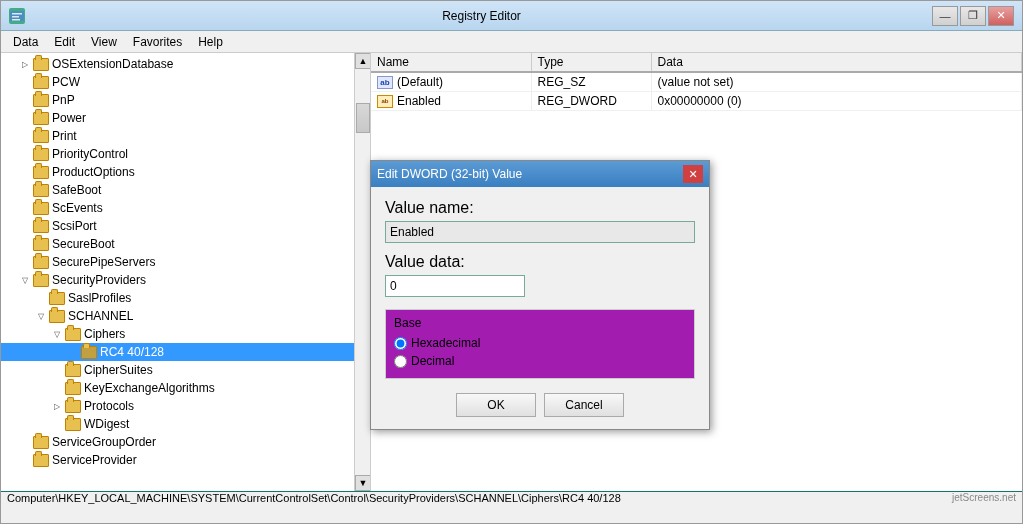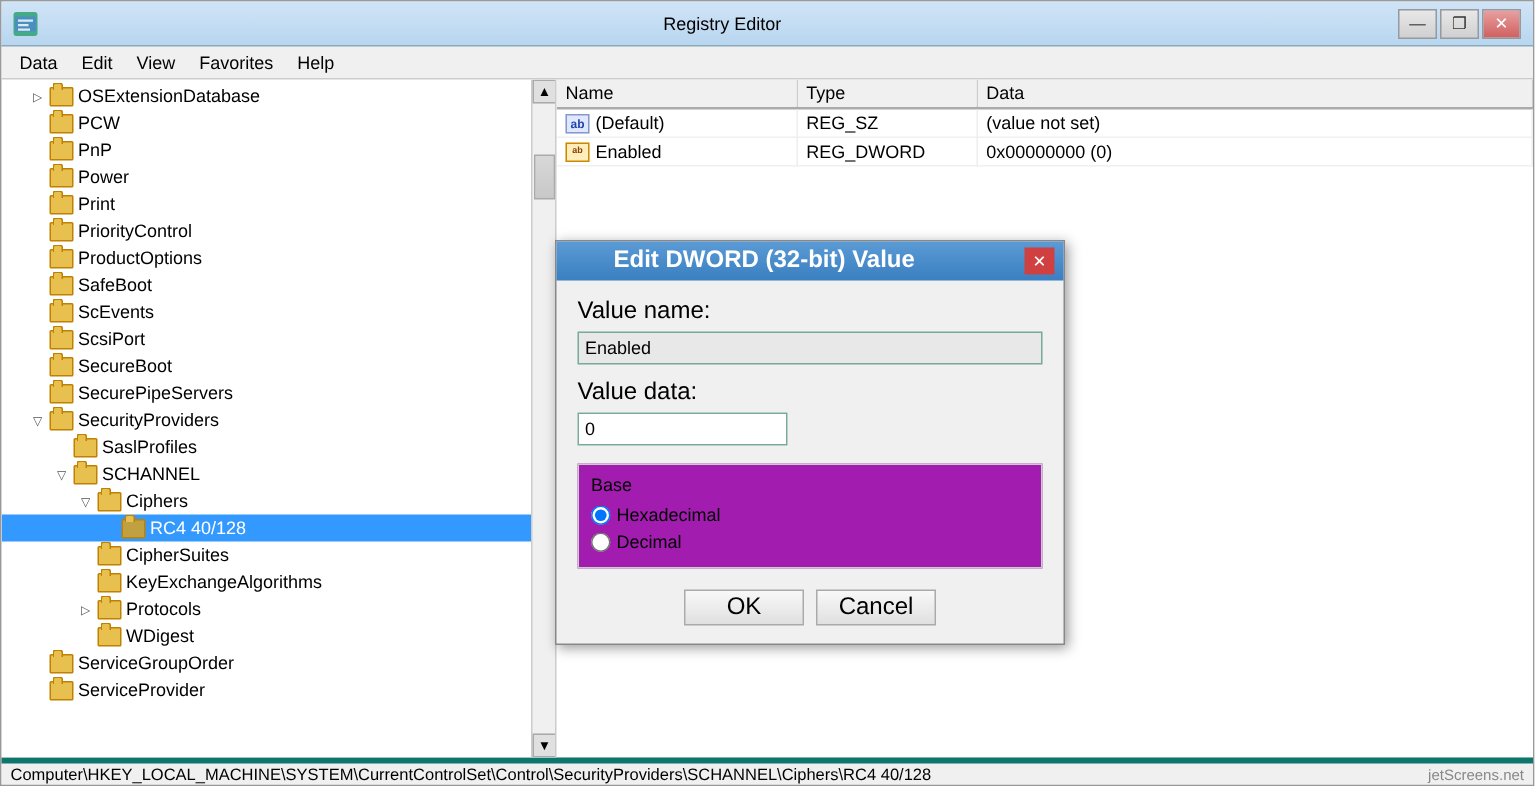--- a/index.html
+++ b/index.html
@@ -179,25 +179,25 @@
 
     tbody td {
       border-right: 1px solid #eee;
       border-bottom: 1px solid #f0f0f0;
       padding: 2px 6px;
       height: 18px;
     }
 
     
     .status-bar {
-      height: 18px;
+      height: 32px;
       background: #f0f0f0;
-      border-top: 4px solid #0f766e;
-      display: flex;
-      align-items: flex-end;
+      border-top: 1px solid #0f766e;
+      display: flex;
+      align-items: flex-start;
       padding: 0 6px;
       font-size: 11px;
     }
 
     .status-bar-left {
       flex: 1;
     }
 
     .status-bar-right {
       font-size: 10px;
@@ -230,23 +230,22 @@
       background: linear-gradient(to bottom, #5b9bd5, #3a7fc1);
       height: 26px;
       display: flex;
       align-items: center;
       padding: 0 6px;
       color: #fff;
     }
 
     .dialog-title-bar-title {
       flex: 1;
-      font-size: 16px;
-      font-weight: bold;
-      margin-left: 32px;
+      font-size: 12px;
+      font-weight: normal;
     }
 
     .dialog-close-btn {
       width: 20px;
       height: 18px;
       background: #d04040;
       color: #fff;
       border: none;
       cursor: pointer;
       font-size: 11px;
@@ -321,21 +320,21 @@
       gap: 8px;
       margin-top: 14px;
     }
 
     .dialog-btn {
       width: 80px;
       height: 24px;
       background: linear-gradient(to bottom, #f8f8f8, #e0e0e0);
       border: 1px solid #aaa;
       cursor: pointer;
-      font-size: 16px;
+      font-size: 12px;
     }
 
     
     .reg-icon {
       display: inline-block;
       width: 16px;
       height: 13px;
       background: #e8c050;
       border: 1px solid #c08000;
       border-radius: 1px;

